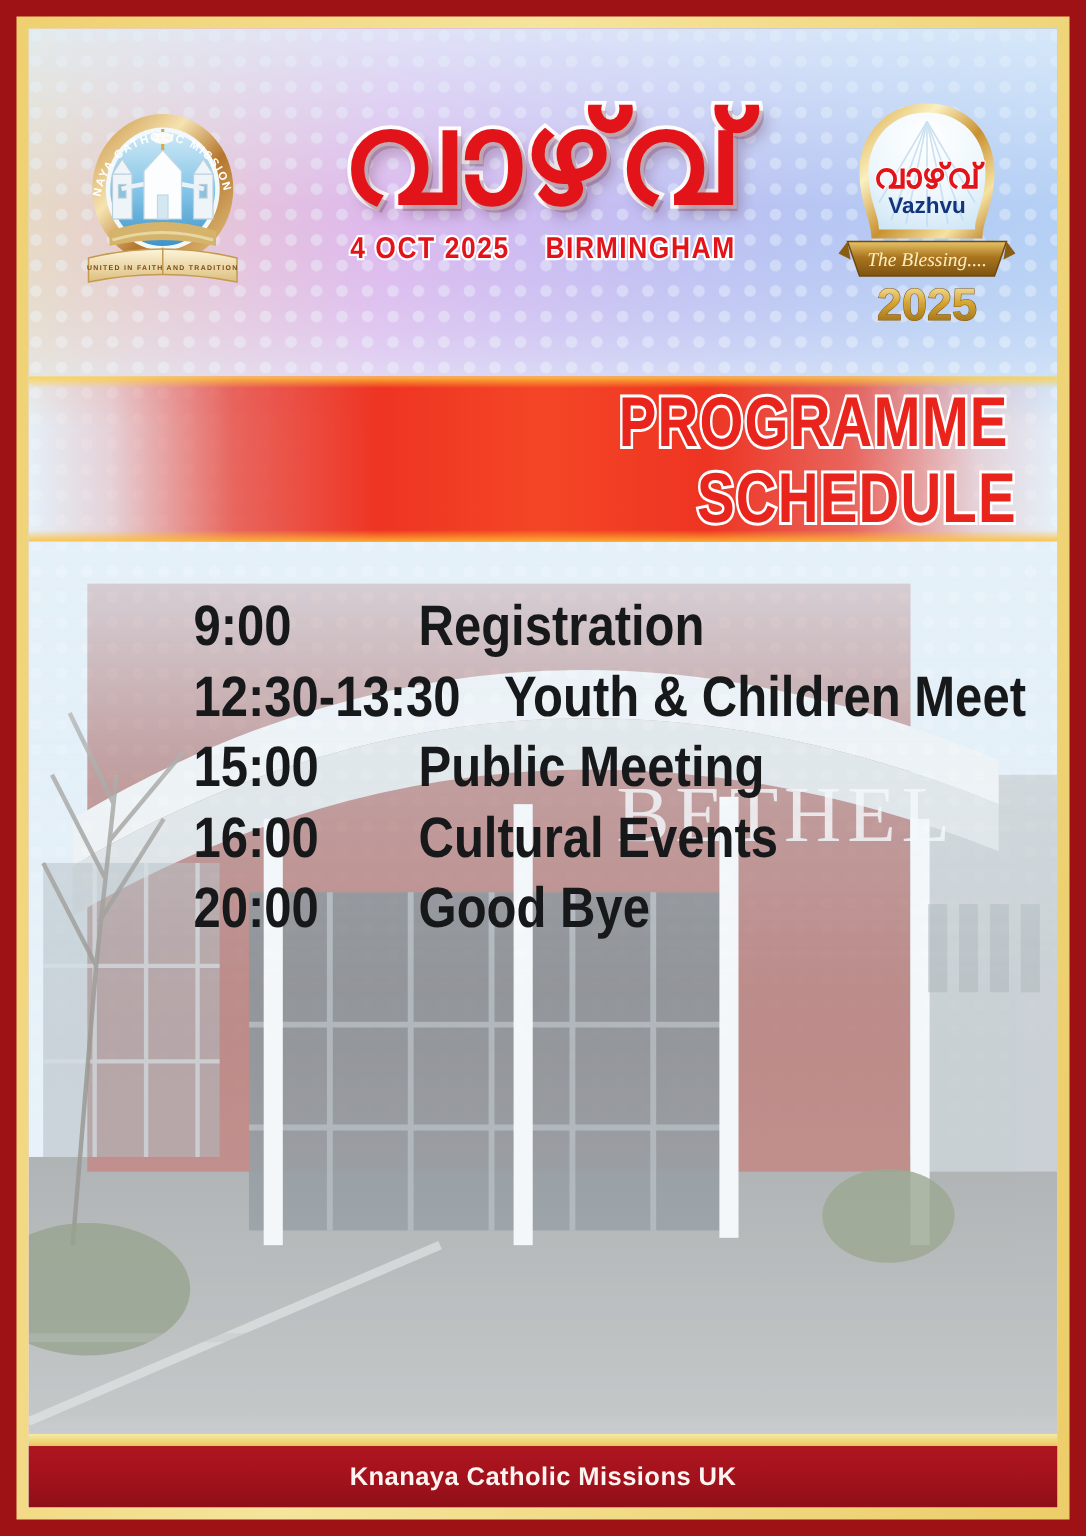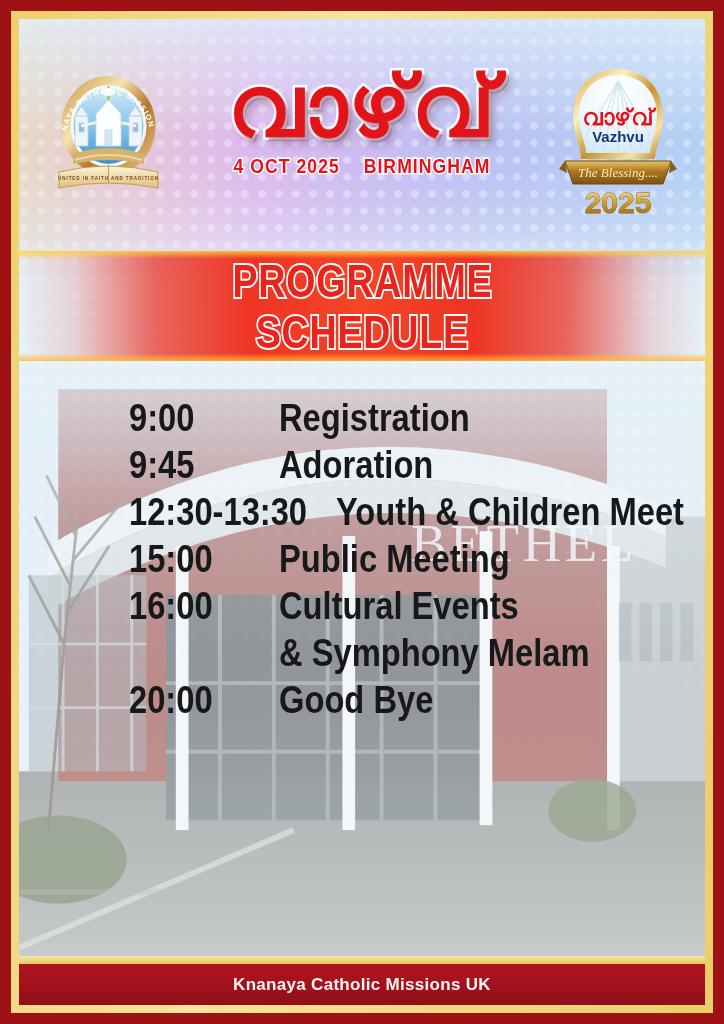--- a/index.html
+++ b/index.html
@@ -129,21 +129,21 @@
         rgba(228,28,28,0) 0%,
         rgba(230,40,32,.15) 8%,
         rgba(233,48,34,.72) 20%,
         rgba(238,52,34,1) 34%,
         rgba(244,70,38,1) 50%,
         rgba(238,52,34,1) 66%,
         rgba(233,48,34,.72) 80%,
         rgba(230,40,32,.15) 92%,
         rgba(228,28,28,0) 100%);
     display:flex; flex-direction:column;
-    align-items:center; justify-content:center;
+    align-items:flex-end; justify-content:center;
   }
   .banner-line{
     font-family:"Liberation Sans", sans-serif;
     font-weight:700;
     color:#e8241c;
     -webkit-text-stroke:4px #ffffff;
     paint-order:stroke fill;
     letter-spacing:1px;
     transform:scaleX(.80);
     line-height:1.0;
@@ -422,39 +422,31 @@
     <div class="banner">
       <div class="banner-line banner-l1">PROGRAMME</div>
       <div class="banner-line banner-l2">SCHEDULE</div>
     </div>
 
     <div class="schedule">
       <div class="row">
         <div class="time">9:00</div>
         <div class="event">Registration</div>
       </div>
-      <div class="row">
-        <div class="time">9:45</div>
-        <div class="event">Adoration</div>
-      </div>
       <div class="row r5">
         <div class="time wide">12:30-13:30</div>
         <div class="event">Youth &amp; Children Meet</div>
       </div>
       <div class="row">
         <div class="time">15:00</div>
         <div class="event">Public Meeting</div>
       </div>
       <div class="row">
         <div class="time">16:00</div>
         <div class="event">Cultural Events</div>
-      </div>
-      <div class="row indent">
-        <div class="time"></div>
-        <div class="event">&amp; Symphony Melam</div>
       </div>
       <div class="row">
         <div class="time">20:00</div>
         <div class="event">Good Bye</div>
       </div>
     </div>
 
     <div class="footer-wrap">
       <div class="footer-stripe"></div>
       <div class="footer-bar">

